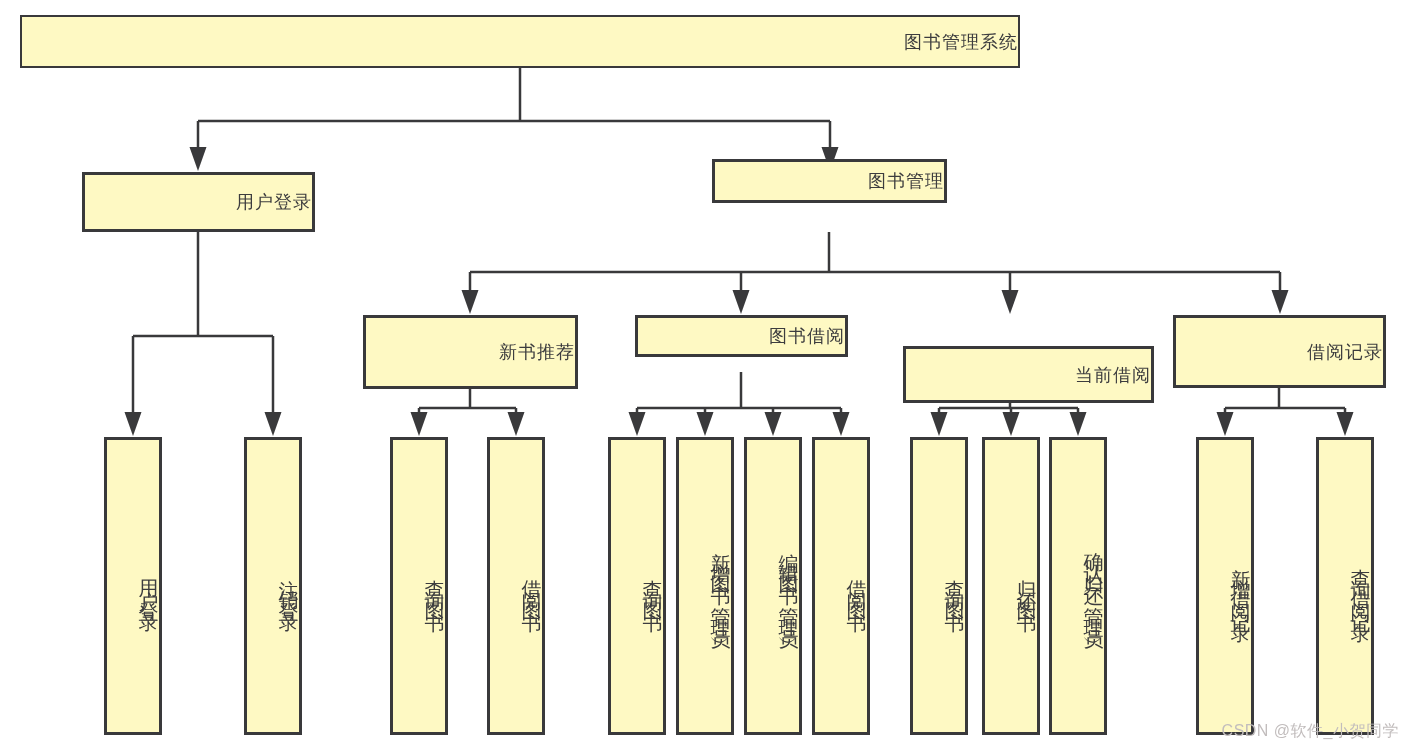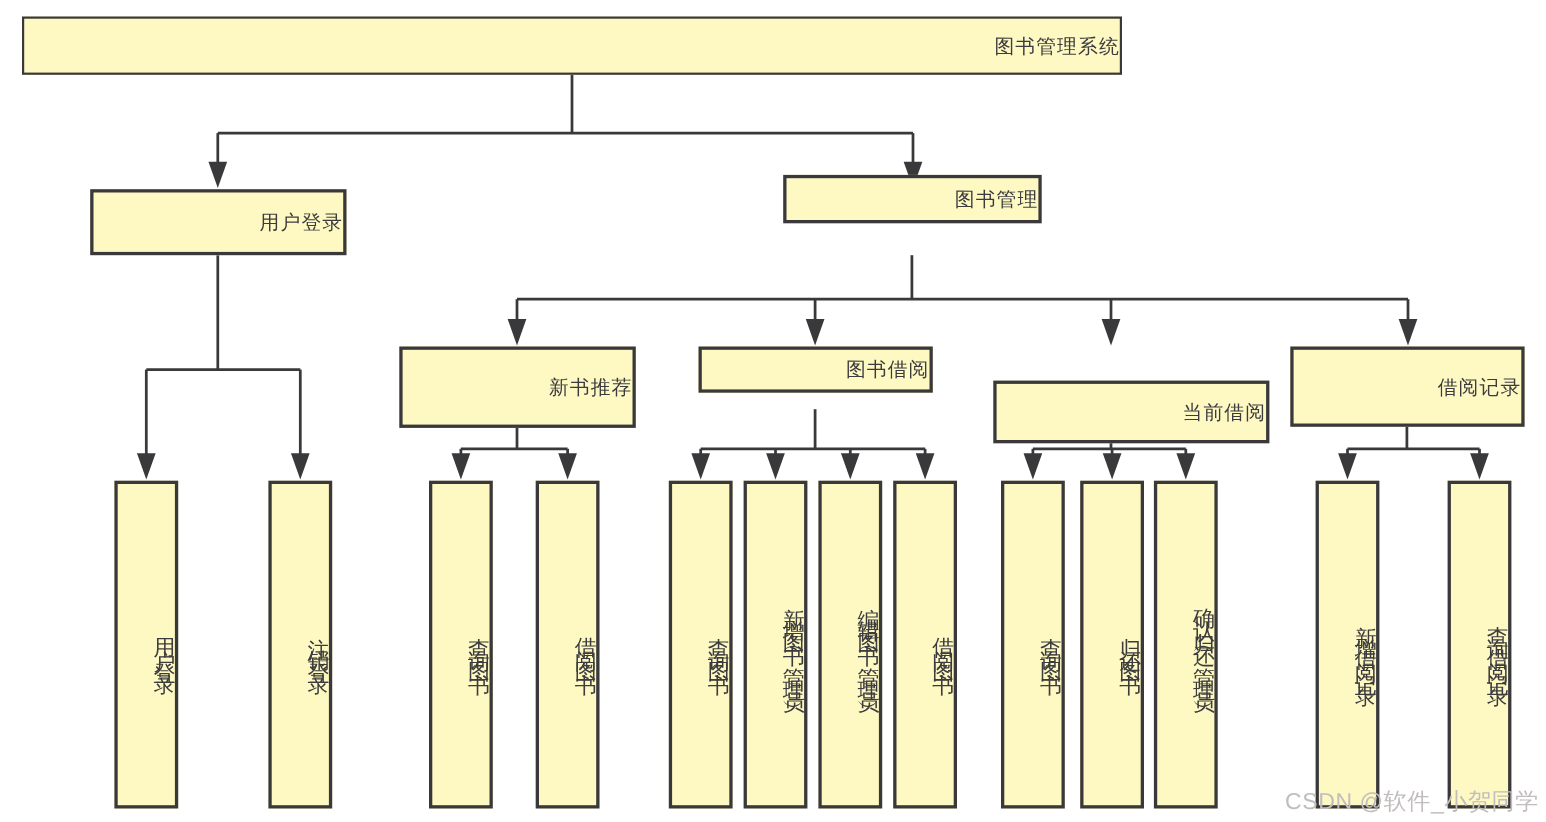--- a/index.html
+++ b/index.html
@@ -16,21 +16,21 @@
     color:#3c3c3e;
   }
   .box.root { border-width:2px; }
   .hlabel { font-size:18px; letter-spacing:1px; white-space:nowrap; }
   .leaf .vlabel {
     writing-mode:vertical-rl; font-size:20px; letter-spacing:11px;
     line-height:1; white-space:nowrap;
   }
   .watermark {
     position:absolute; z-index:3; right:6px; bottom:5px;
-    font-size:21px; color:#c2bdbd; letter-spacing:0.5px; white-space:nowrap;
+    font-size:16px; color:#c2bdbd; letter-spacing:0.5px; white-space:nowrap;
   }
 </style>
 <title>图书管理系统</title></head>
 <body>
 
 <div class="canvas">
 
   <svg class="connectors" width="1405" height="747" viewBox="0 0 1405 747">
     <g stroke="#39393b" stroke-width="2.5" fill="none">
 

